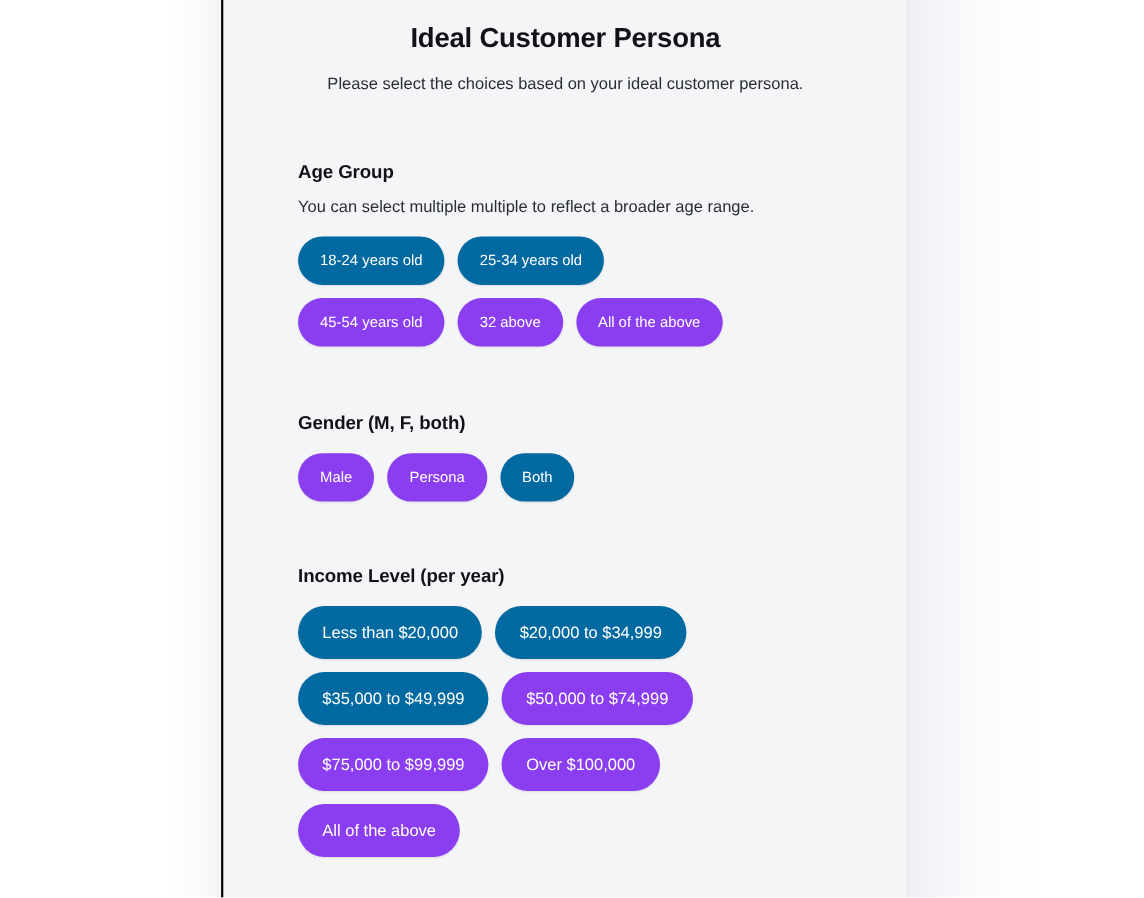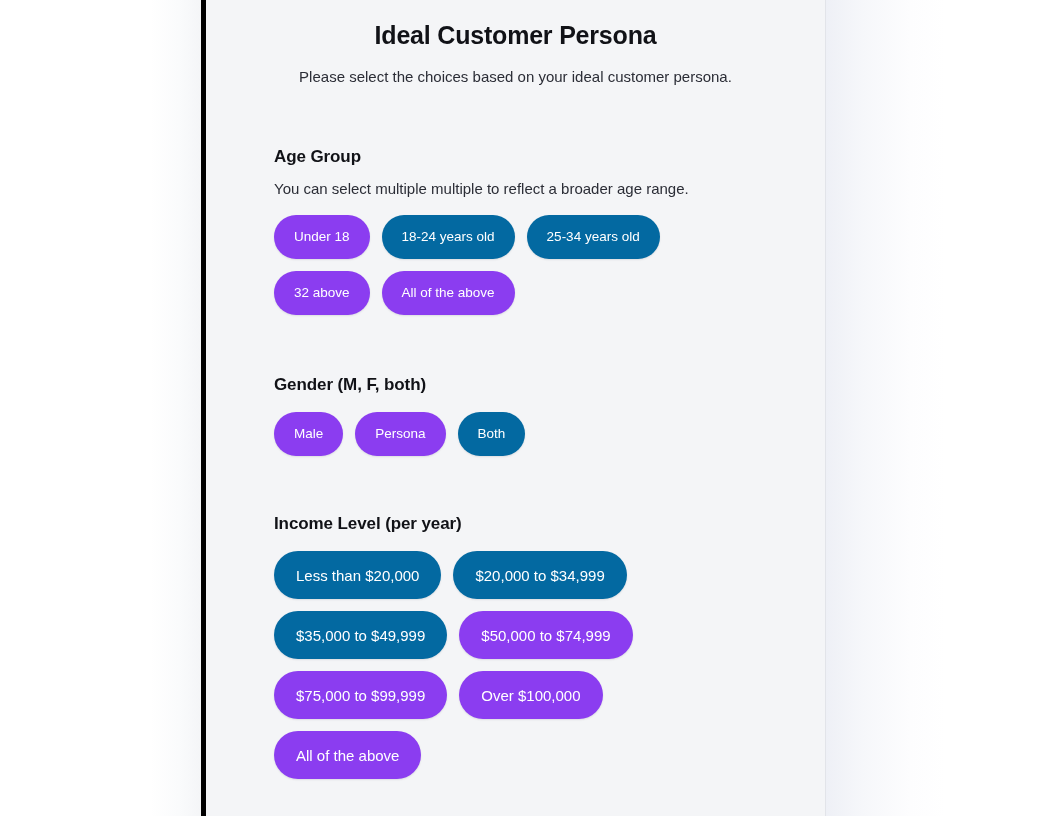--- a/index.html
+++ b/index.html
@@ -41,21 +41,21 @@
     pointer-events: none;
   }
 
   .card {
     position: absolute;
     top: 0;
     left: 201px;
     width: 625px;
     height: 816px;
     background: #f4f5f7;
-    border-left: 5px solid #000000;
+    border-left: 2px solid #000000;
     border-right: 1px solid #e2e4e9;
     overflow: hidden;
   }
 
   .card-inner {
     padding: 18px 0 0 0;
   }
 
   .page-title {
     margin: 0;
@@ -150,23 +150,23 @@
     <div class="card-inner">
 
       <h1 class="page-title">Ideal Customer Persona</h1>
 
       <p class="page-subtitle">Please select the choices based on your ideal customer persona.</p>
 
       <div class="section section-age">
         <h2 class="section-title">Age Group</h2>
         <p class="section-hint">You can select multiple multiple to reflect a broader age range.</p>
         <div class="pill-group">
-            <button class="pill unselected">Under 18</button>
             <button class="pill selected">18-24 years old</button>
             <button class="pill selected">25-34 years old</button>
+            <button class="pill unselected">45-54 years old</button>
             <button class="pill unselected">32 above</button>
             <button class="pill unselected">All of the above</button>
           </div>
       </div>
 
       <div class="section section-gender">
         <h2 class="section-title">Gender (M, F, both)</h2>
         <div class="pill-group">
             <button class="pill unselected">Male</button>
             <button class="pill unselected">Persona</button>

